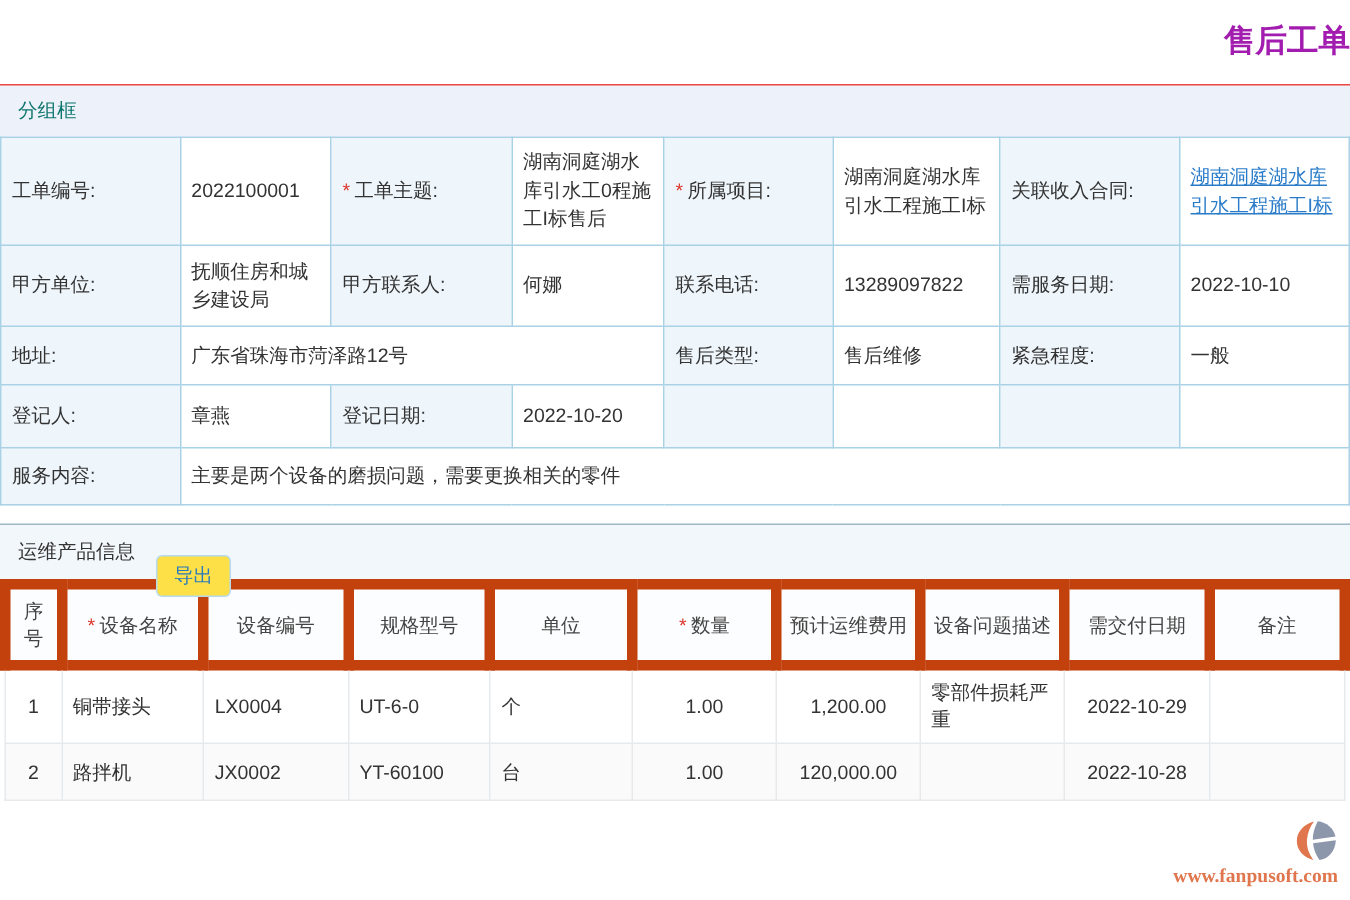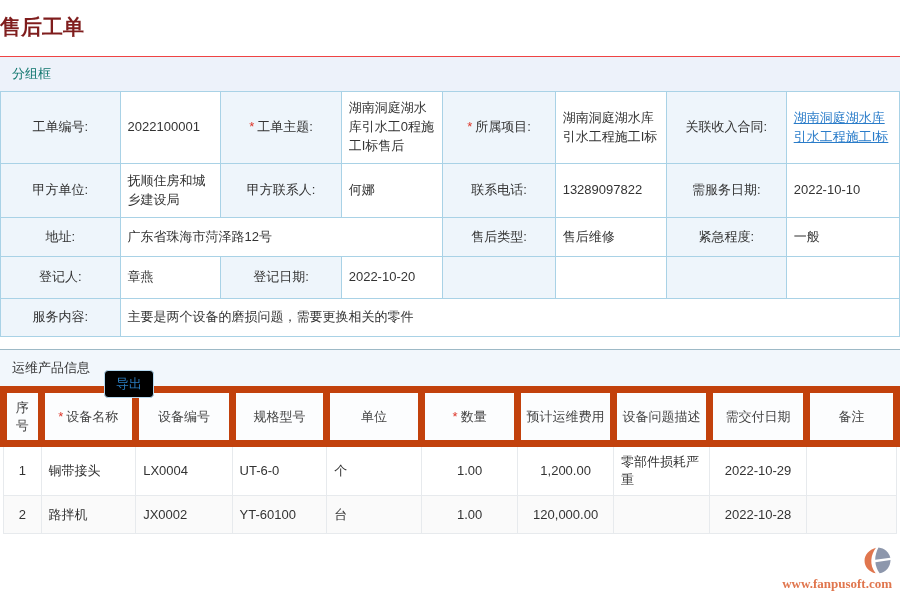--- a/index.html
+++ b/index.html
@@ -6,24 +6,24 @@
   html,body { width: 900px; height: 600px; }
   body {
     font-family: "Liberation Sans", sans-serif;
     font-size: 13px;
     color: #333;
     background: #fff;
     position: relative;
     overflow: hidden;
   }
   .page-title {
-    text-align: left;
+    text-align: right;
     font-size: 21px;
     font-weight: bold;
-    color: #7f1d1d;
+    color: #a21caf;
     padding: 13px 0 15px;
   }
   .section-header {
     background: #edf2fa;
     border-top: 1px solid #ef4444;
     padding: 0 12px;
     height: 35px;
     display: flex;
     align-items: center;
     font-size: 13px;
@@ -37,39 +37,39 @@
   }
   table.form-table td {
     border: 1px solid #a9d2e6;
     padding: 4px 7px;
     vertical-align: middle;
     line-height: 1.45;
     word-break: break-all;
   }
   table.form-table td.lbl {
     background: #eef5fb;
-    text-align: center;
+    text-align: left;
     color: #333;
   }
   table.form-table td.val { background: #fff; text-align: left; }
   .req { color: #dd3528; margin-right: 3px; }
   a.cell-link { color: #2a7cc9; text-decoration: underline; cursor: pointer; }
   
   .gap { height: 12px; }
   .section-header2 {
     background: #f2f7fc;
     border-top: 1px solid #9db9c6;
     padding: 16px 12px;
     height: 37px;
     display: flex;
     align-items: center;
     gap: 14px;
   }
   .export-btn {
-    background: #000000;
+    background: #fde047;
     border: 1px solid #b6d9ef;
     border-radius: 4px;
     color: #2a7bbd;
     font-size: 13px;
     padding: 4px 11px;
     cursor: pointer;
     font-family: "Liberation Sans", sans-serif;
     margin-top: 32px;
   }
   

